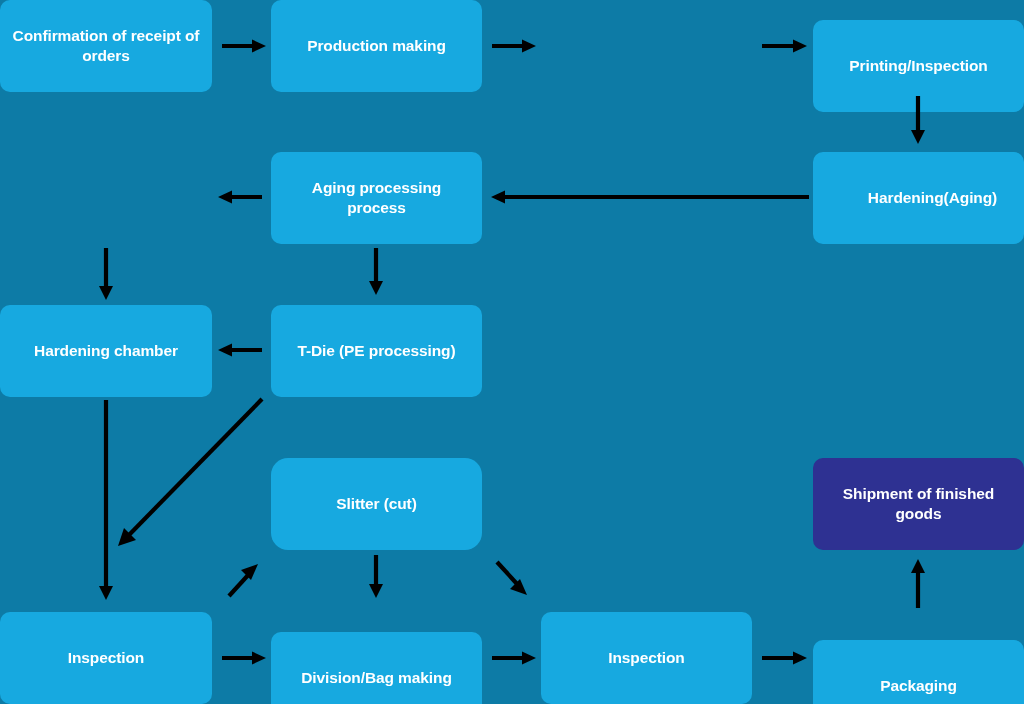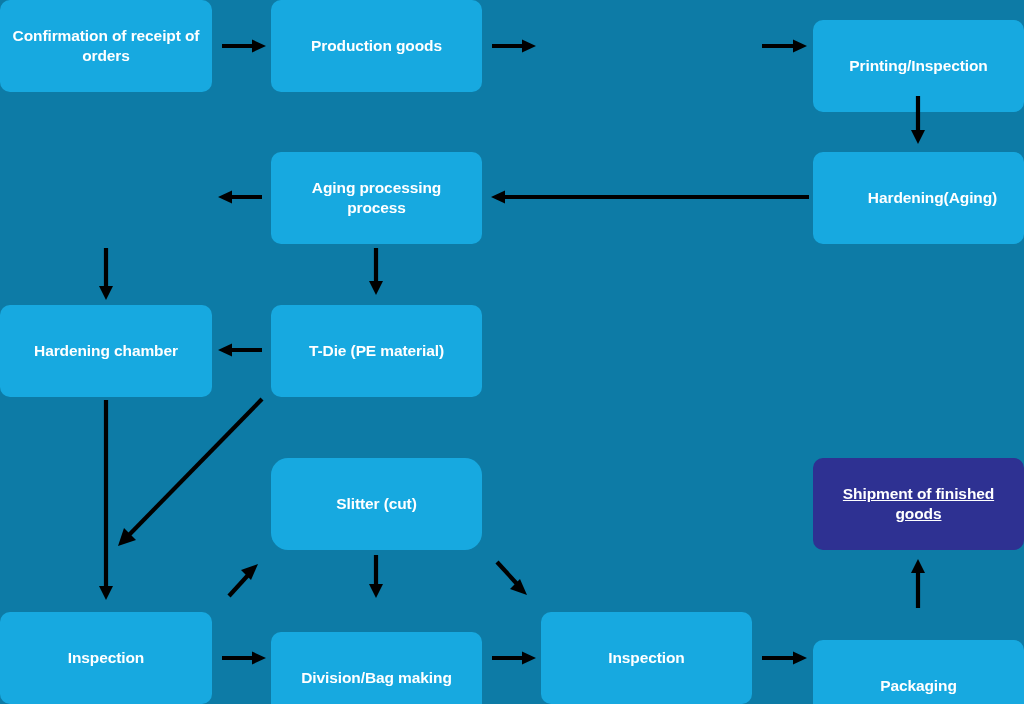--- a/index.html
+++ b/index.html
@@ -18,38 +18,38 @@
     border-radius:10px;
     color:#ffffff;
     font-size:15.5px;
     font-weight:bold;
     line-height:1.28;
     letter-spacing:-0.1px;
     display:flex;align-items:center;justify-content:center;
     text-align:center;
     padding:4px 10px;
   }
-  .node.navy{background:#2e3192;text-decoration:underline;}
+  .node.navy{background:#2e3192;}
 
   
   #edges{position:absolute;left:0;top:0;width:1024px;height:704px;pointer-events:none;}
   #edges line{stroke:#000000;stroke-width:4.2;}
   #edges polygon{fill:#000000;}
 </style>
 </head>
 <body>
 
 <div id="canvas">
 
   <div class="node" style="left:0px;top:0px;width:212px;height:92px;">
     <span>Confirmation of receipt of orders</span>
   </div>
 
   <div class="node" style="left:271px;top:0px;width:211px;height:92px;">
-    <span>Production goods</span>
+    <span>Production making</span>
   </div>
 
 
   <div class="node" style="left:813px;top:0px;width:211px;height:92px;margin-top:20px;">
     <span>Printing/Inspection</span>
   </div>
 
 
   <div class="node" style="left:271px;top:152px;width:211px;height:92px;">
     <span>Aging processing process</span>
@@ -57,21 +57,21 @@
 
   <div class="node" style="left:813px;top:152px;width:211px;height:92px;padding-left:38px;">
     <span>Hardening(Aging)</span>
   </div>
 
   <div class="node" style="left:0px;top:305px;width:212px;height:92px;">
     <span>Hardening chamber</span>
   </div>
 
   <div class="node" style="left:271px;top:305px;width:211px;height:92px;">
-    <span>T-Die (PE material)</span>
+    <span>T-Die (PE processing)</span>
   </div>
 
   <div class="node" style="left:271px;top:458px;width:211px;height:92px;border-radius:17px;">
     <span>Slitter (cut)</span>
   </div>
 
   <div class="node navy" style="left:813px;top:458px;width:211px;height:92px;">
     <span>Shipment of finished goods</span>
   </div>
 

